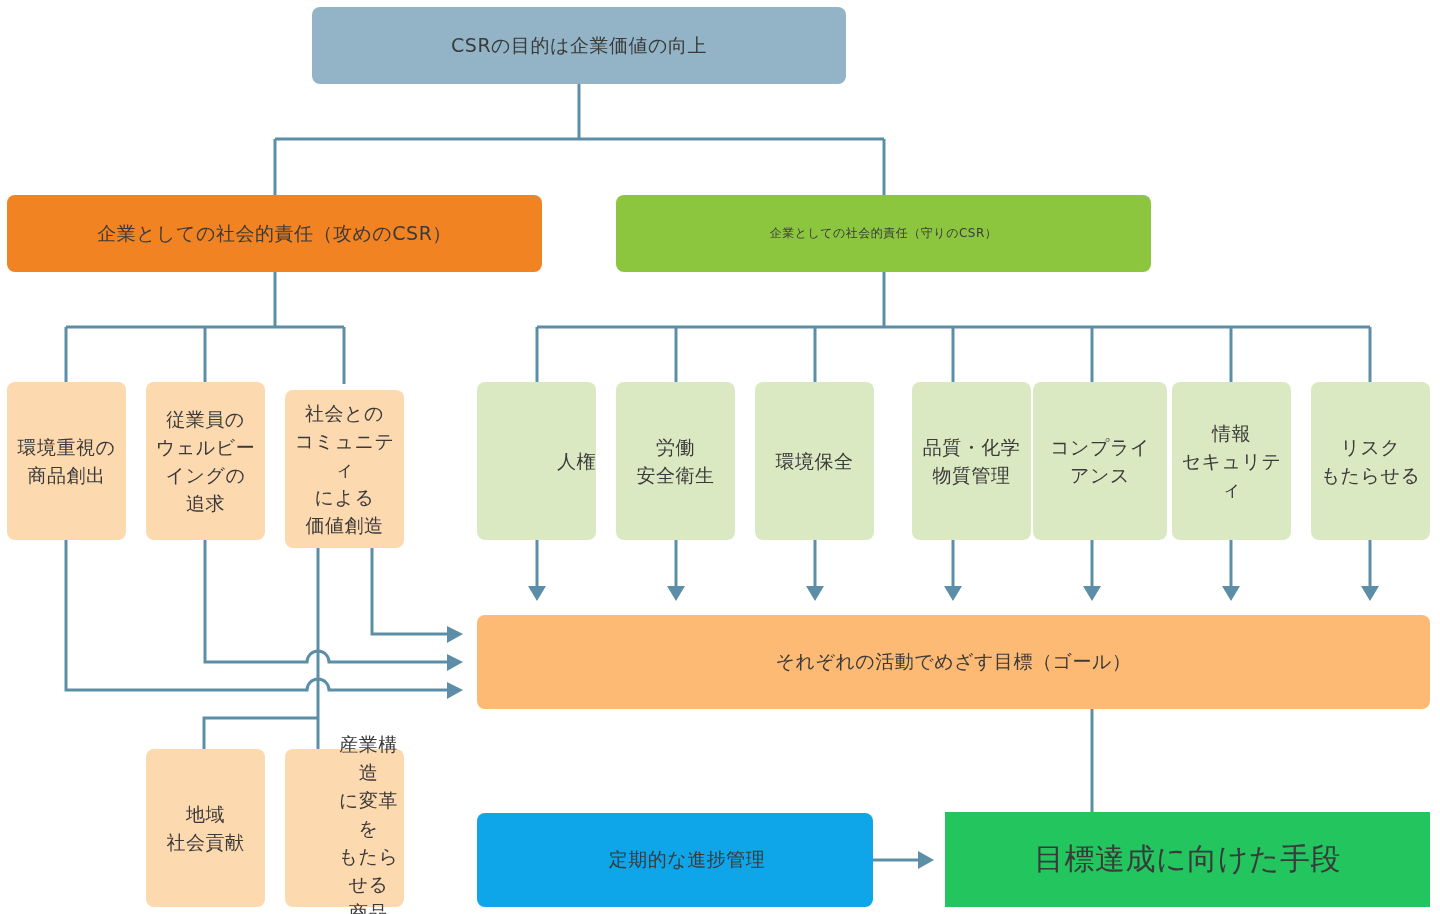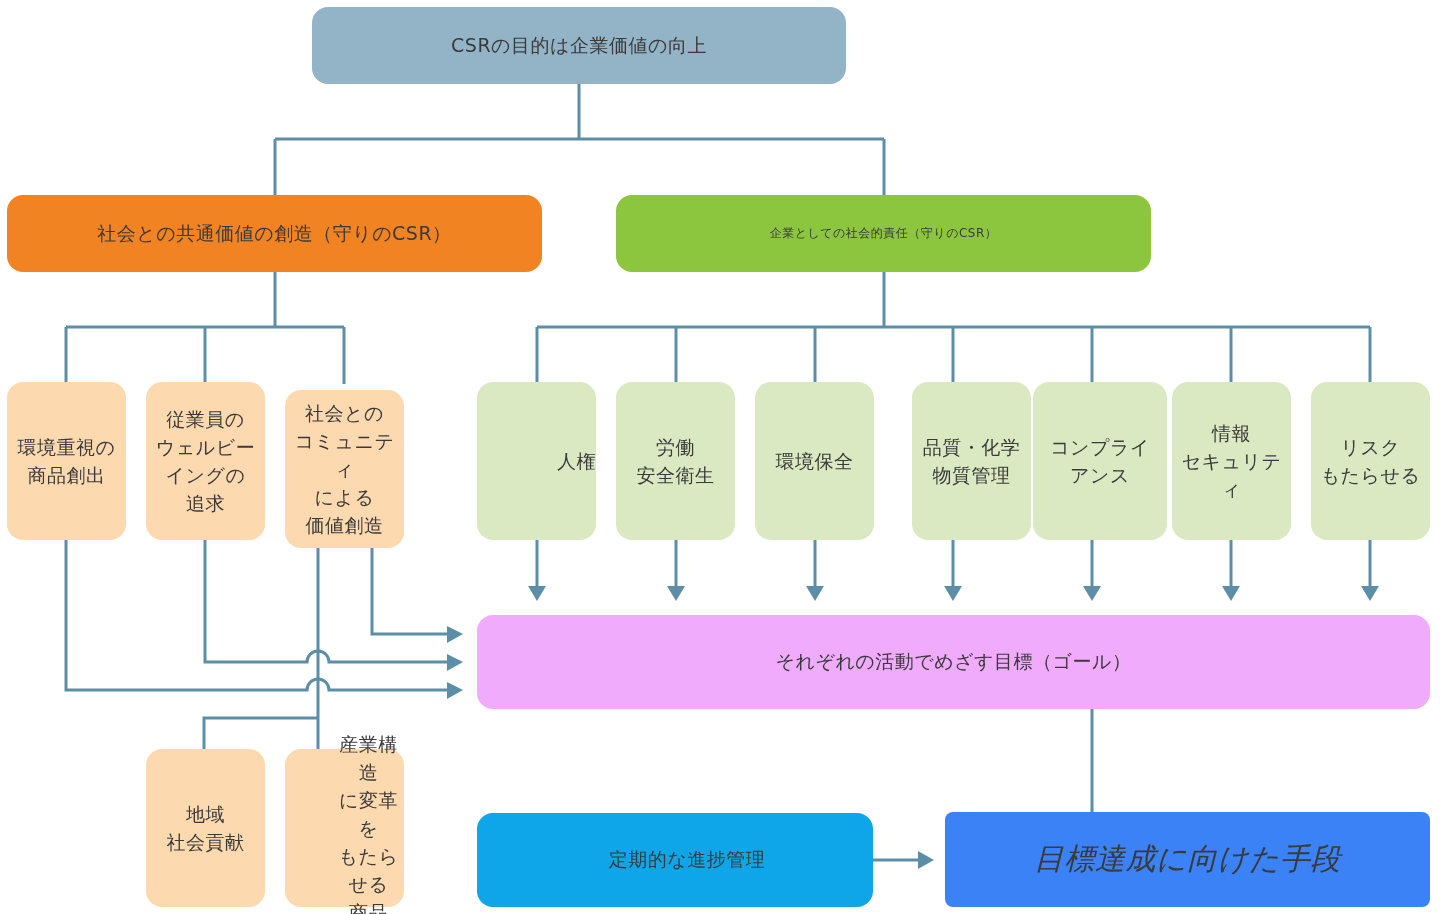--- a/index.html
+++ b/index.html
@@ -1,30 +1,30 @@
 <!DOCTYPE html>
 <html><head>
   <meta charset="utf-8">
   <style>
     html, body { margin: 0; padding: 0; background: #ffffff; }
     body { width: 1440px; height: 914px; overflow: hidden; position: relative;
            font-family: "DejaVu Sans", "Liberation Sans", sans-serif; }
     #diagram { position: absolute; left: 0; top: 0; width: 1440px; height: 914px; }
     .box { position: absolute; display: flex; align-items: center; justify-content: center;
-           text-align: center; color: #3a3a3a; box-sizing: border-box; border-radius: 16px;
+           text-align: center; color: #3a3a3a; box-sizing: border-box; border-radius: 8px;
            letter-spacing: 0.5px; }
     .box span { white-space: pre-line; }
     .top { background: #93b4c7; font-size: 19px; }
     .orange { background: #f28322; font-size: 19px; }
     .green { background: #8cc63f; font-size: 12px; }
     .peach { background: #fdd9b0; font-size: 19px; line-height: 28px; }
     .pale { background: #dbe9c2; font-size: 19px; line-height: 28px; }
-    .goal { background: #f0abfc; font-size: 19px; }
+    .goal { background: #fdba74; font-size: 19px; }
     .blue { background: #0ea5e9; font-size: 19px; padding-left: 24px; }
-    .means { background: #3b82f6; font-size: 30px; border-radius: 8px; font-style: italic; }
+    .means { background: #22c55e; font-size: 30px; border-radius: 0; }
     .line { stroke: #5c8fa7; stroke-width: 3; fill: none; }
     .head { fill: #5c8fa7; }
   </style>
 </head>
 <body>
 
 <svg id="diagram" viewBox="0 0 1440 914" xmlns="http://www.w3.org/2000/svg">
 
   <path class="line" d="M579 84 V139 M275 139 H884 M275 139 V196 M884 139 V196"></path>
 
@@ -57,21 +57,21 @@
 
   <path class="line" d="M872 860 H920"></path>
   <polygon class="head" points="918,851 918,869 934,860"></polygon>
 </svg>
 
 <div class="box top" style="left:312px;top:7px;width:534px;height:77px;">
   <span>CSRの目的は企業価値の向上</span>
 </div>
 
 <div class="box orange" style="left:7px;top:195px;width:535px;height:77px;">
-  <span>社会との共通価値の創造（守りのCSR）</span>
+  <span>企業としての社会的責任（攻めのCSR）</span>
 </div>
 <div class="box green" style="left:616px;top:195px;width:535px;height:77px;">
   <span>企業としての社会的責任（守りのCSR）</span>
 </div>
 
 <div class="box peach" style="left:7px;top:382px;width:119px;height:158px;">
   <span>環境重視の
 商品創出</span>
 </div>
 <div class="box peach" style="left:146px;top:382px;width:119px;height:158px;">

